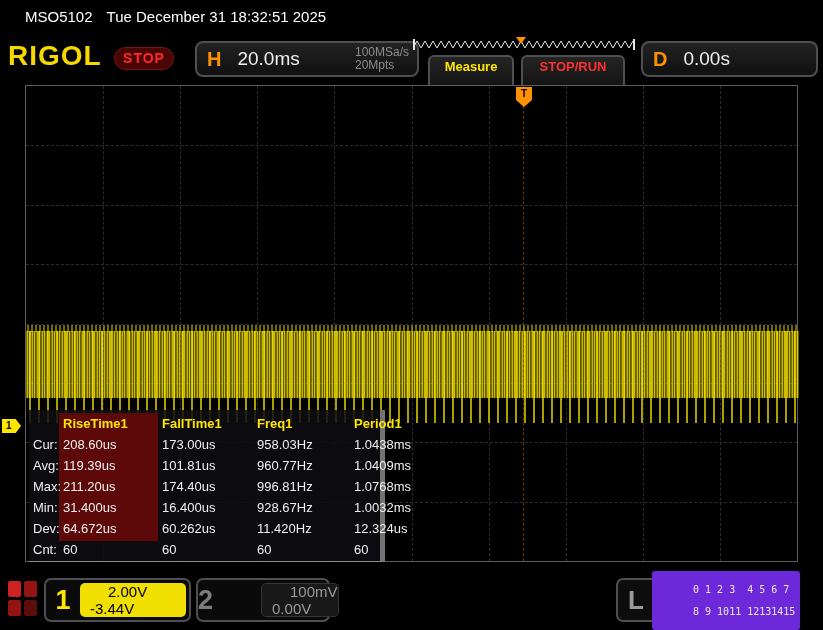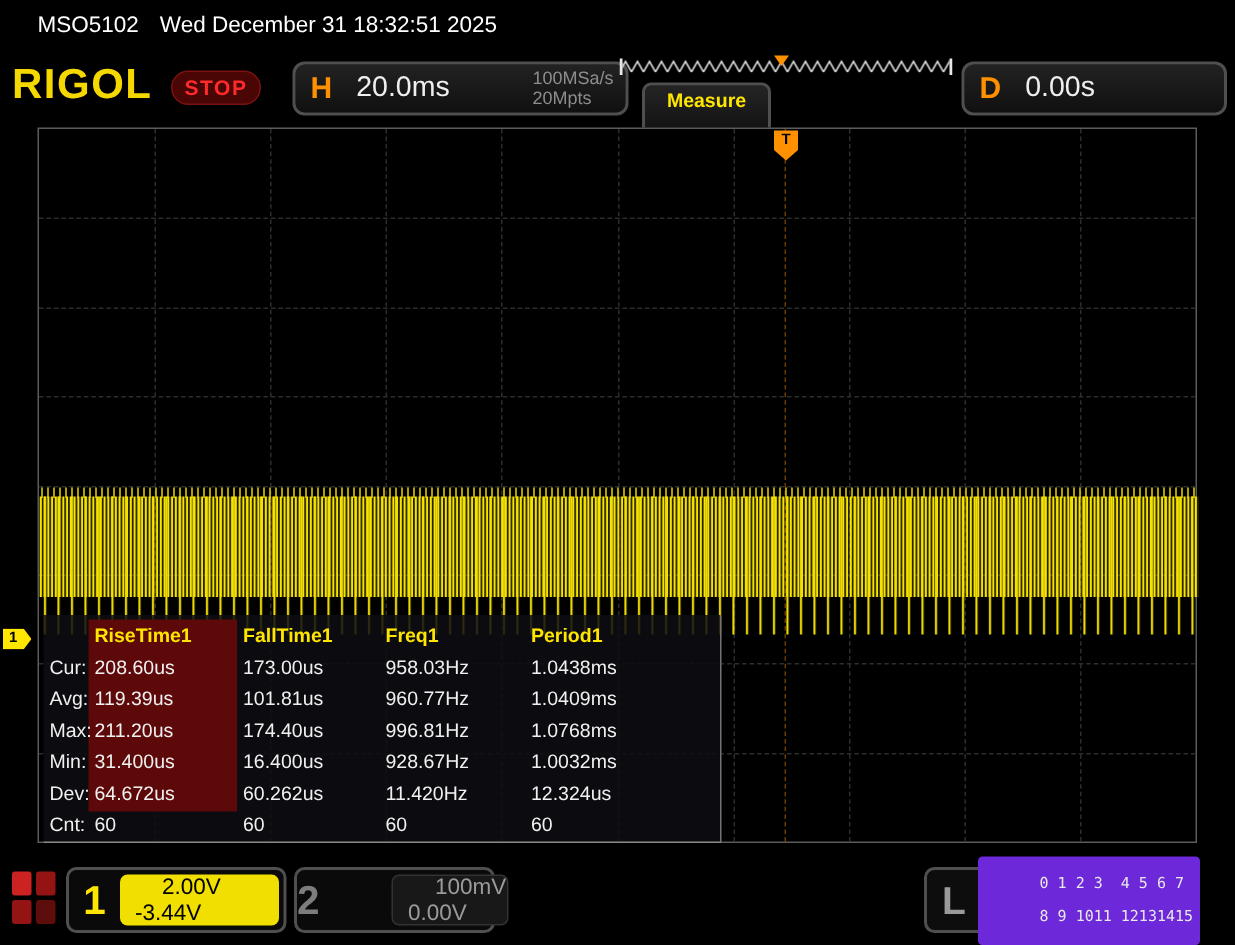--- a/index.html
+++ b/index.html
@@ -32,21 +32,21 @@
   .wave { position:absolute; left:0; top:0; }
 
   .trigmark { position:absolute; left:490px; top:1px; width:16px; }
   .trigmark .box { width:16px; height:13px; background:#ff9000; color:#000; font-size:10px; font-weight:bold; text-align:center; line-height:13px; }
   .trigmark .tri { width:0; height:0; border-left:8px solid transparent; border-right:8px solid transparent; border-top:7px solid #ff9000; }
 
   .ch1tag { position:absolute; left:2px; top:419px; width:19px; height:14px; background:#ffe600; clip-path:polygon(0 0,72% 0,100% 50%,72% 100%,0 100%); }
   .ch1tag span { display:block; color:#000; font-size:10px; font-weight:bold; text-align:left; padding-left:4px; line-height:14px; }
 
   
-  .mpanel { position:absolute; left:3px; top:324px; width:452px; height:152px; background:rgba(13,13,19,0.86); border-right:1px solid #737373; border-bottom:1px solid #8a8a8a; padding-top:3px; }
+  .mpanel { position:absolute; left:3px; top:324px; width:356px; height:152px; background:rgba(13,13,19,0.86); border-right:5px solid #737373; border-bottom:1px solid #8a8a8a; padding-top:3px; }
   .mhl { position:absolute; left:30px; top:3px; width:99px; height:128px; background:#5e0909; }
   .mrow { position:relative; display:grid; grid-template-columns:30px 99px 95px 97px 100px; height:21px; align-items:center; font-size:13px; color:#f0f0f0; }
   .mrow .rlabel { padding-left:4px; }
   .mrow .cell { padding-left:4px; }
   .mhead { color:#ffe600; font-weight:600; }
 
   
   .menu-grid { position:absolute; left:8px; top:581px; width:30px; height:36px; display:grid; grid-template-columns:13px 13px; grid-template-rows:16px 16px; gap:3px; }
   .menu-grid div { border-radius:2px; }
   .mg1 { background:#cc2222; } .mg2 { background:#941414; } .mg3 { background:#941414; } .mg4 { background:#5e0d0d; }
@@ -69,21 +69,21 @@
   .lalabel { color:#9a9a9a; font-size:26px; font-weight:bold; padding:0 8px 0 10px; }
   .ladigits { background:#6d28d9; border-radius:3px; padding:2px 5px; font-family:"DejaVu Sans Mono", monospace; font-size:10px; line-height:11px; color:#e8e8e8; white-space:pre; }
 </style>
 </head>
 <body>
 
 <div class="screen">
 
   <div class="statusbar">
     <span>MSO5102</span>
-    <span>Wed December 31 18:32:51 2025</span>
+    <span>Tue December 31 18:32:51 2025</span>
   </div>
 
   <div class="logo">RIGOL</div>
   <div class="stop-badge">STOP</div>
 
   <div class="hwbox hbox">
     <span class="hwlabel">H</span>
     <span class="hwval">20.0ms</span>
     <span class="hrate">
       <span>100MSa/s</span><br>
@@ -99,20 +99,21 @@
         </pattern>
       </defs>
       <rect x="2" y="0" width="218" height="15" fill="url(#zz)"></rect>
       <rect x="0" y="2" width="2" height="11" fill="#e8e8e8"></rect>
       <rect x="220" y="2" width="2" height="11" fill="#e8e8e8"></rect>
     </svg>
     <div class="trig-pos"></div>
   </div>
 
   <div class="hbtn measure">Measure</div>
+  <div class="hbtn stoprun">STOP/RUN</div>
 
   <div class="hwbox dbox">
     <span class="hwlabel">D</span>
     <span class="hwval">0.00s</span>
   </div>
 
   <div class="graticule">
     <div class="gline-v" style="left:10%"></div>
     <div class="gline-v" style="left:20%"></div>
     <div class="gline-v" style="left:30%"></div>

